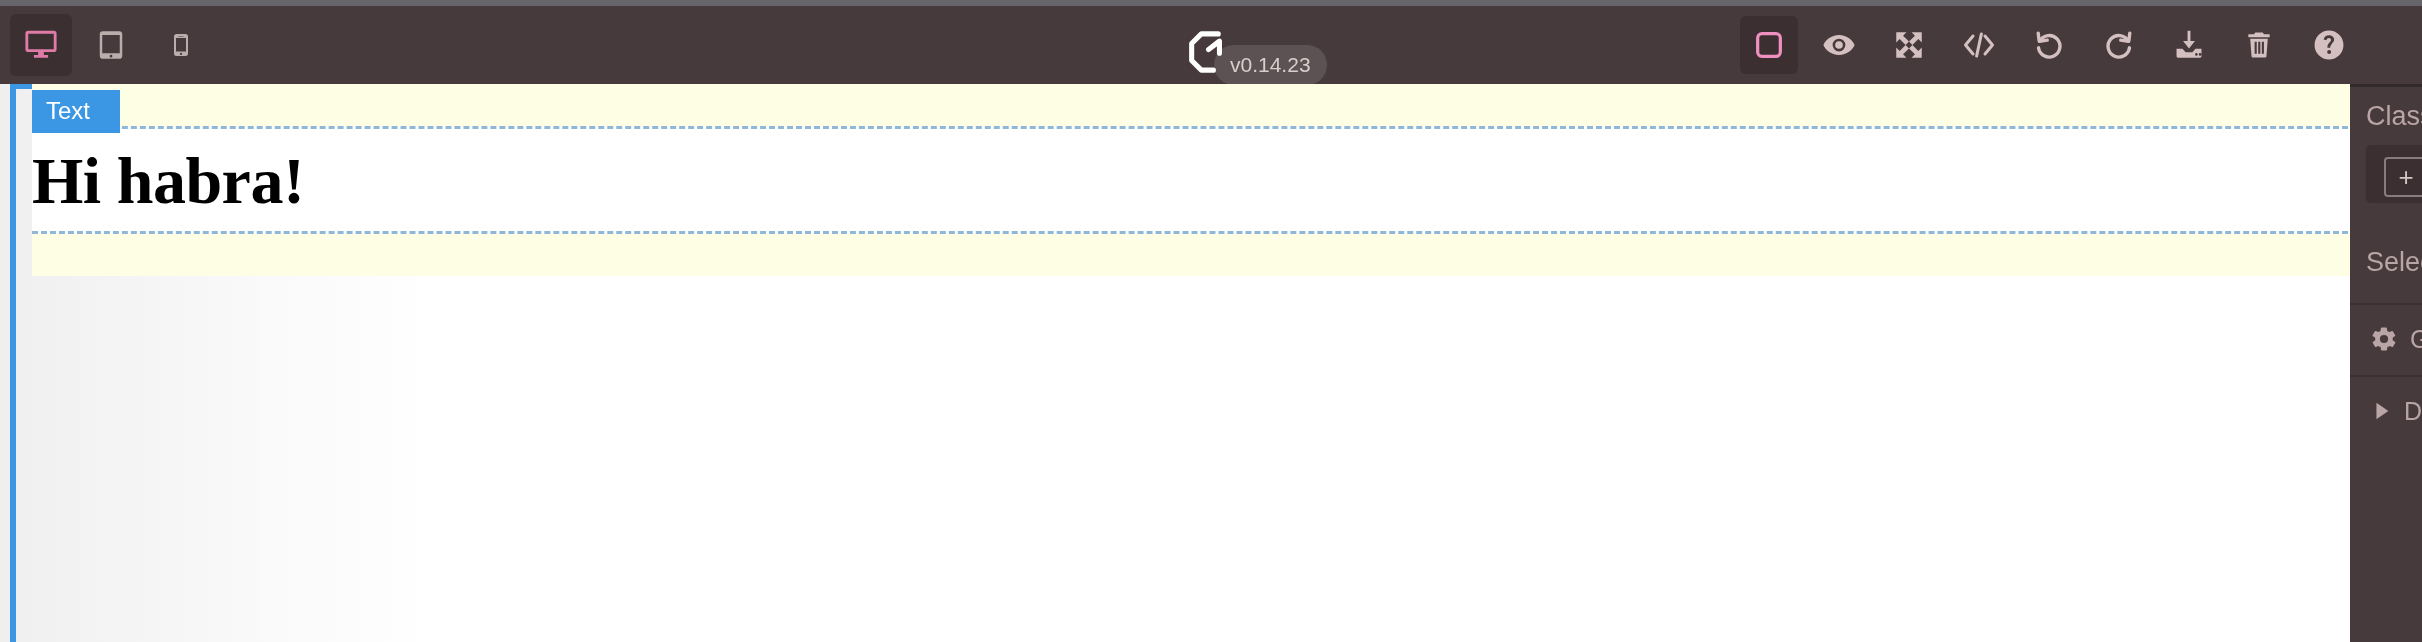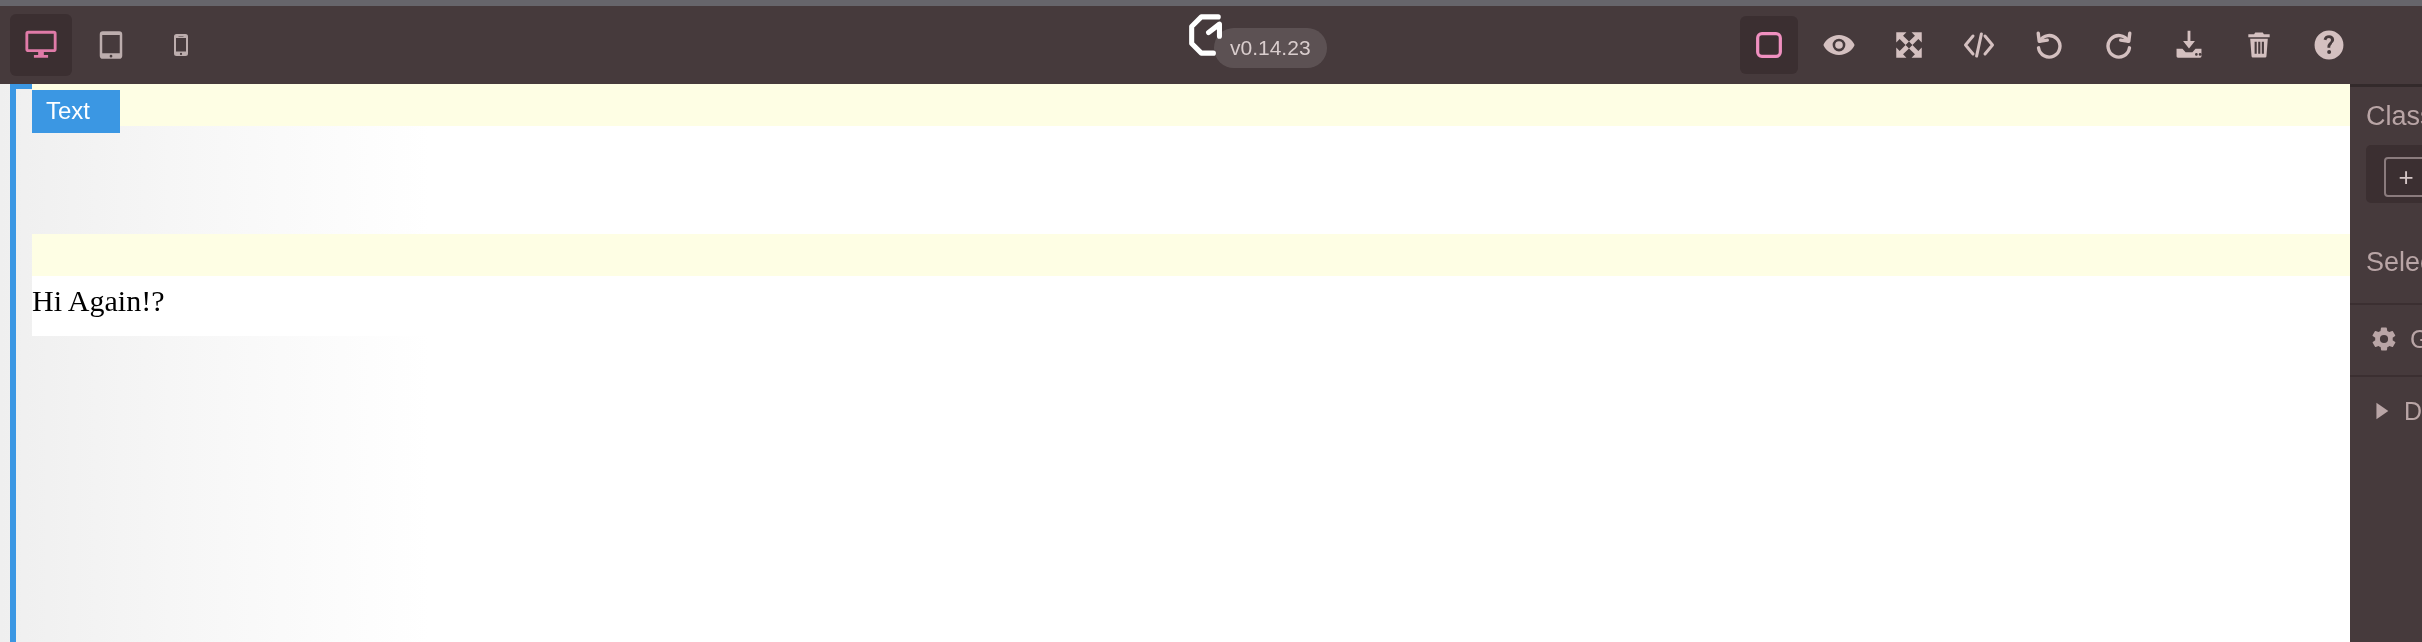--- a/index.html
+++ b/index.html
@@ -60,25 +60,25 @@
     cursor: pointer;
   }
   .dev-btn.active {
     background: #3b2f31;
   }
   .dev-btn svg { display: block; }
 
   
   .brand {
     position: absolute;
-    top: 0; left: 0;
+    top: 9px; left: 0;
     width: 2422px;
     height: 78px;
     display: flex;
-    align-items: flex-start;
+    align-items: center;
     justify-content: center;
     pointer-events: none;
   }
   .brand-inner {
     position: relative;
     display: flex;
     align-items: center;
     pointer-events: auto;
   }
   .logo-mark { display: block; }
@@ -435,26 +435,26 @@
   <div class="canvas-wrap">
 
     <div class="canvas-gutter"></div>
 
     <div class="frame-top-line"></div>
 
     <div class="frame">
 
       <div class="band band-a"></div>
 
+      <div class="sel-comp sel-h1">
+        <h1>Hi habra!</h1>
+      </div>
 
       <div class="band band-b"></div>
 
-      <div class="para-block">
-        <p>Hi Again!?</p>
-      </div>
 
       <div class="badge">Text</div>
 
     </div>
   </div>
 
   <div class="right-panel">
 
     <div class="rp-label rp-classes-label">Classes</div>
 

